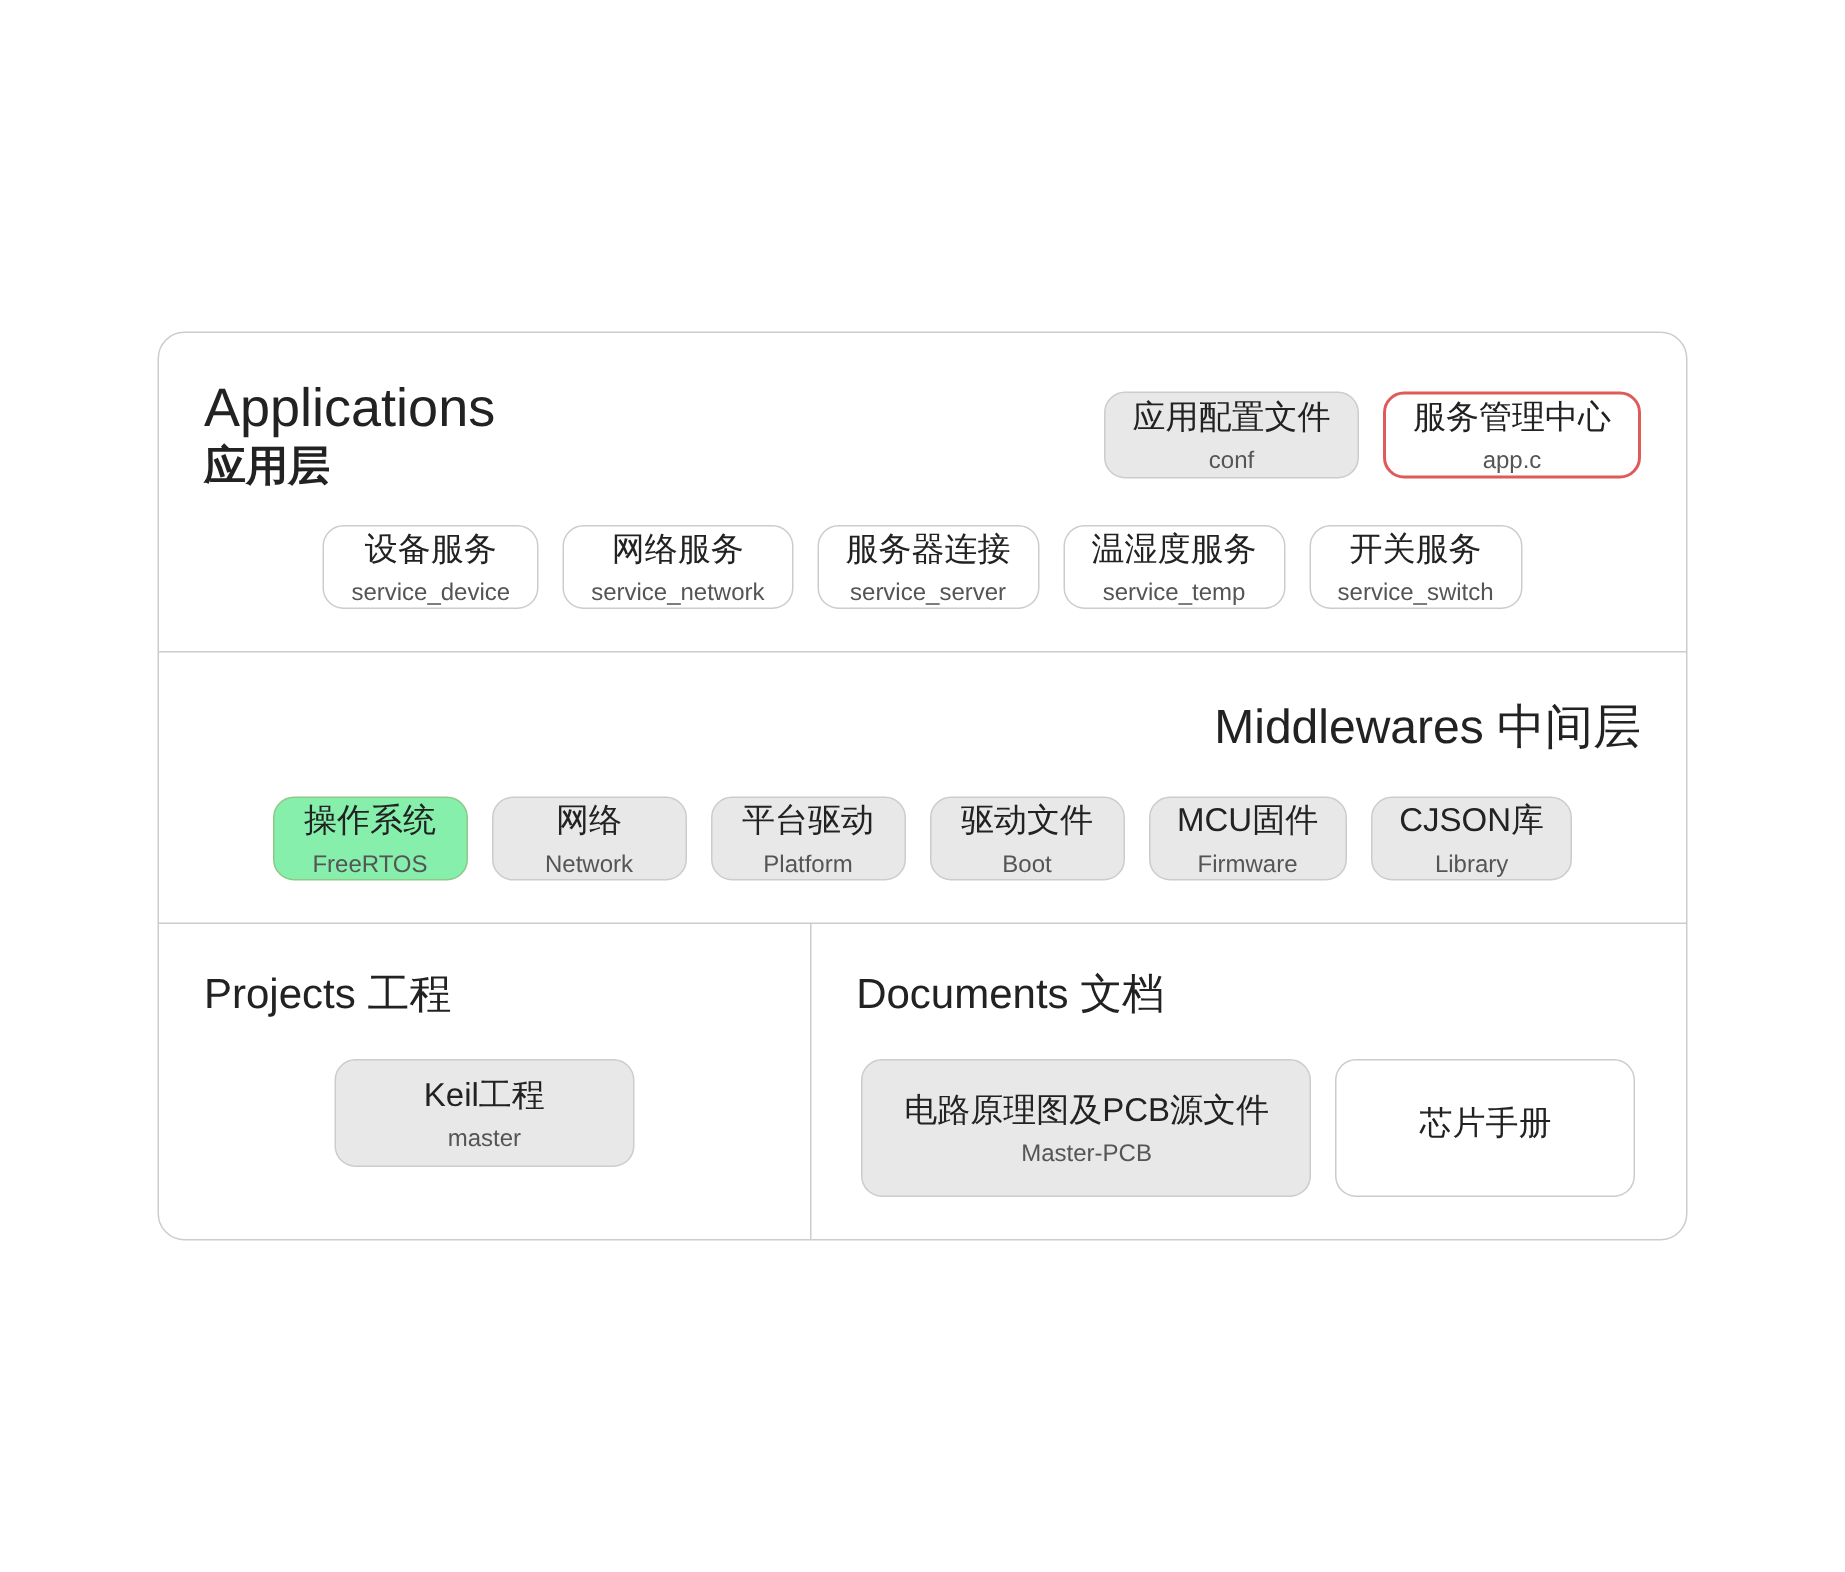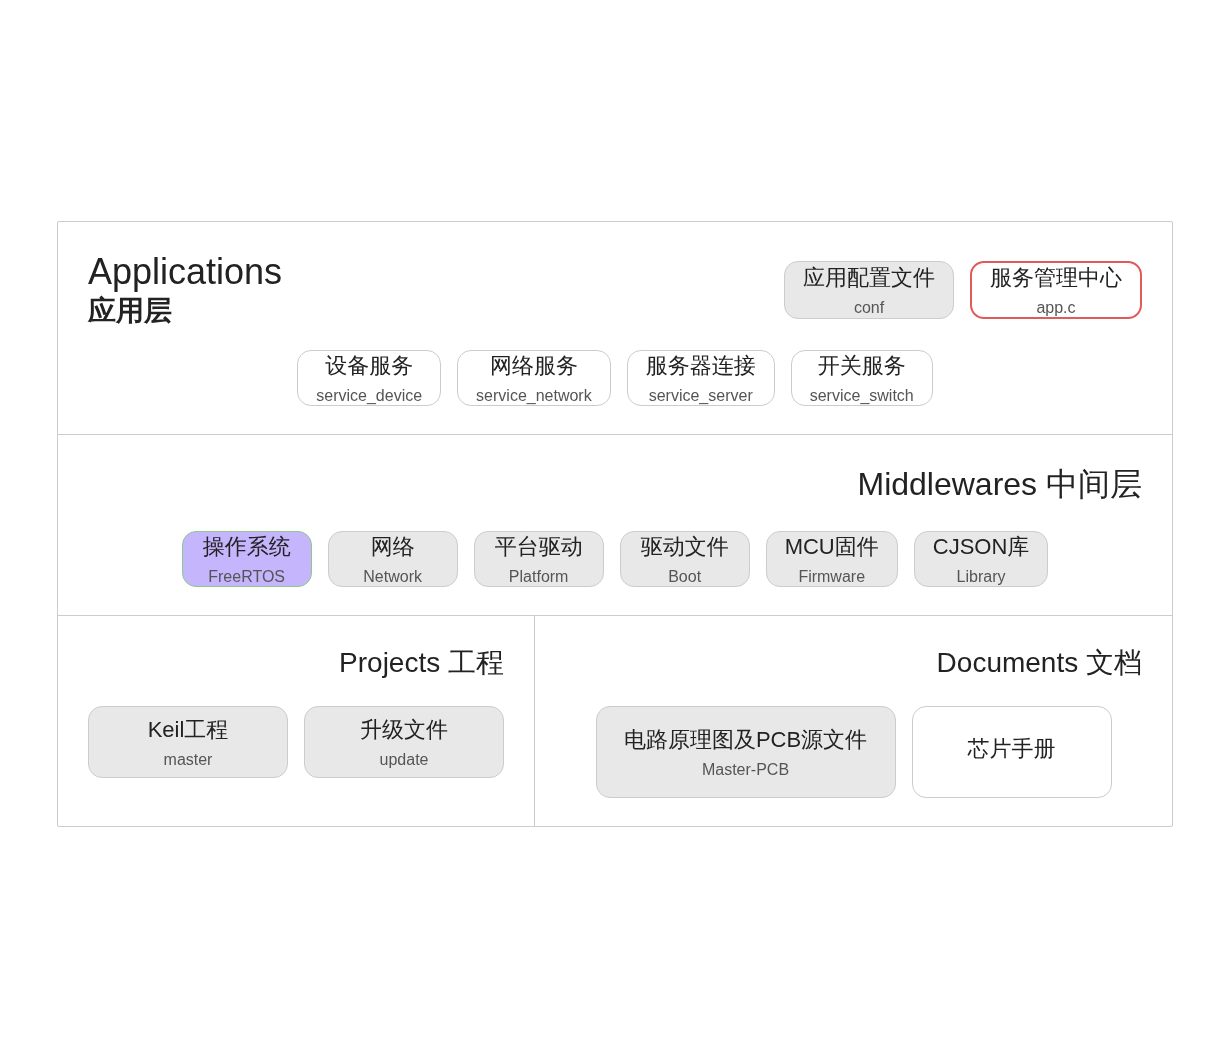--- a/index.html
+++ b/index.html
@@ -6,23 +6,23 @@
     body {
       background: #fff;
       font-family: -apple-system, "PingFang SC", "Microsoft YaHei", sans-serif;
       display: flex;
       justify-content: center;
       align-items: center;
       min-height: 1048px;
       width: 1230px;
     }
     .main-container {
-      width: 1116px;
+      width: 1020px;
       border: 1.5px solid #ccc;
-      border-radius: 2px;
+      border-radius: 18px;
       overflow: hidden;
       background: #fff;
     }
 
     
     .section-applications {
       border-bottom: 1.5px solid #ccc;
       padding: 28px 30px 28px 30px;
     }
     .section-applications .top-row {
@@ -76,21 +76,21 @@
     }
     .card-gray {
       background: #e8e8e8;
       border-color: #ccc;
     }
     .card-red-border {
       border: 2px solid #e05a5a;
       background: #fff;
     }
     .card-green {
-      background: #c4b5fd;
+      background: #86efac;
       border-color: #8ec987;
     }
     .card-white {
       background: #fff;
       border: 1.5px solid #ccc;
     }
 
     .top-row-cards {
       display: flex;
       gap: 16px;
@@ -129,21 +129,21 @@
       flex: 1;
       border-right: 1.5px solid #ccc;
       padding: 28px 30px;
     }
     .section-documents {
       flex: 1.4;
       padding: 28px 30px;
     }
     .section-projects .proj-title,
     .section-documents .doc-title {
-      text-align: right;
+      text-align: left;
       font-size: 28px;
       font-weight: 400;
       color: #222;
       margin-bottom: 24px;
     }
     .proj-cards, .doc-cards {
       display: flex;
       gap: 16px;
       justify-content: center;
     }
@@ -186,20 +186,24 @@
         <span class="card-title">设备服务</span>
         <span class="card-sub">service_device</span>
       </div>
       <div class="card card-white">
         <span class="card-title">网络服务</span>
         <span class="card-sub">service_network</span>
       </div>
       <div class="card card-white">
         <span class="card-title">服务器连接</span>
         <span class="card-sub">service_server</span>
+      </div>
+      <div class="card card-white">
+        <span class="card-title">温湿度服务</span>
+        <span class="card-sub">service_temp</span>
       </div>
       <div class="card card-white">
         <span class="card-title">开关服务</span>
         <span class="card-sub">service_switch</span>
       </div>
     </div>
   </div>
 
   <div class="section-middlewares">
     <div class="mw-title">Middlewares 中间层</div>
@@ -233,24 +237,20 @@
 
   <div class="section-bottom">
 
     <div class="section-projects">
       <div class="proj-title">Projects 工程</div>
       <div class="proj-cards">
         <div class="card card-gray card-lg">
           <span class="card-title">Keil工程</span>
           <span class="card-sub">master</span>
         </div>
-        <div class="card card-gray card-lg">
-          <span class="card-title">升级文件</span>
-          <span class="card-sub">update</span>
-        </div>
       </div>
     </div>
 
     <div class="section-documents">
       <div class="doc-title">Documents 文档</div>
       <div class="doc-cards">
         <div class="card card-gray card-xl">
           <span class="card-title">电路原理图及PCB源文件</span>
           <span class="card-sub">Master-PCB</span>
         </div>

